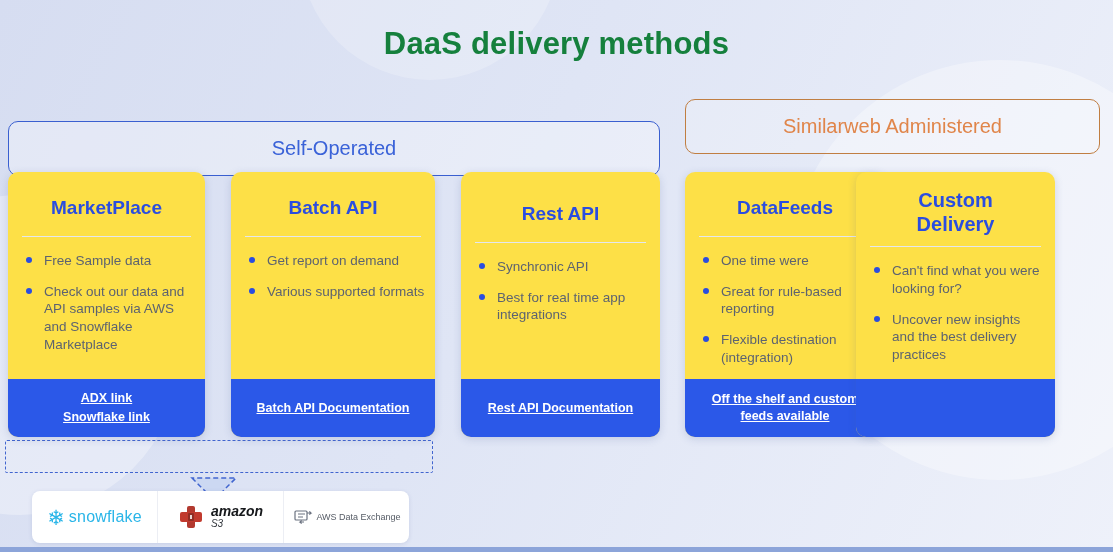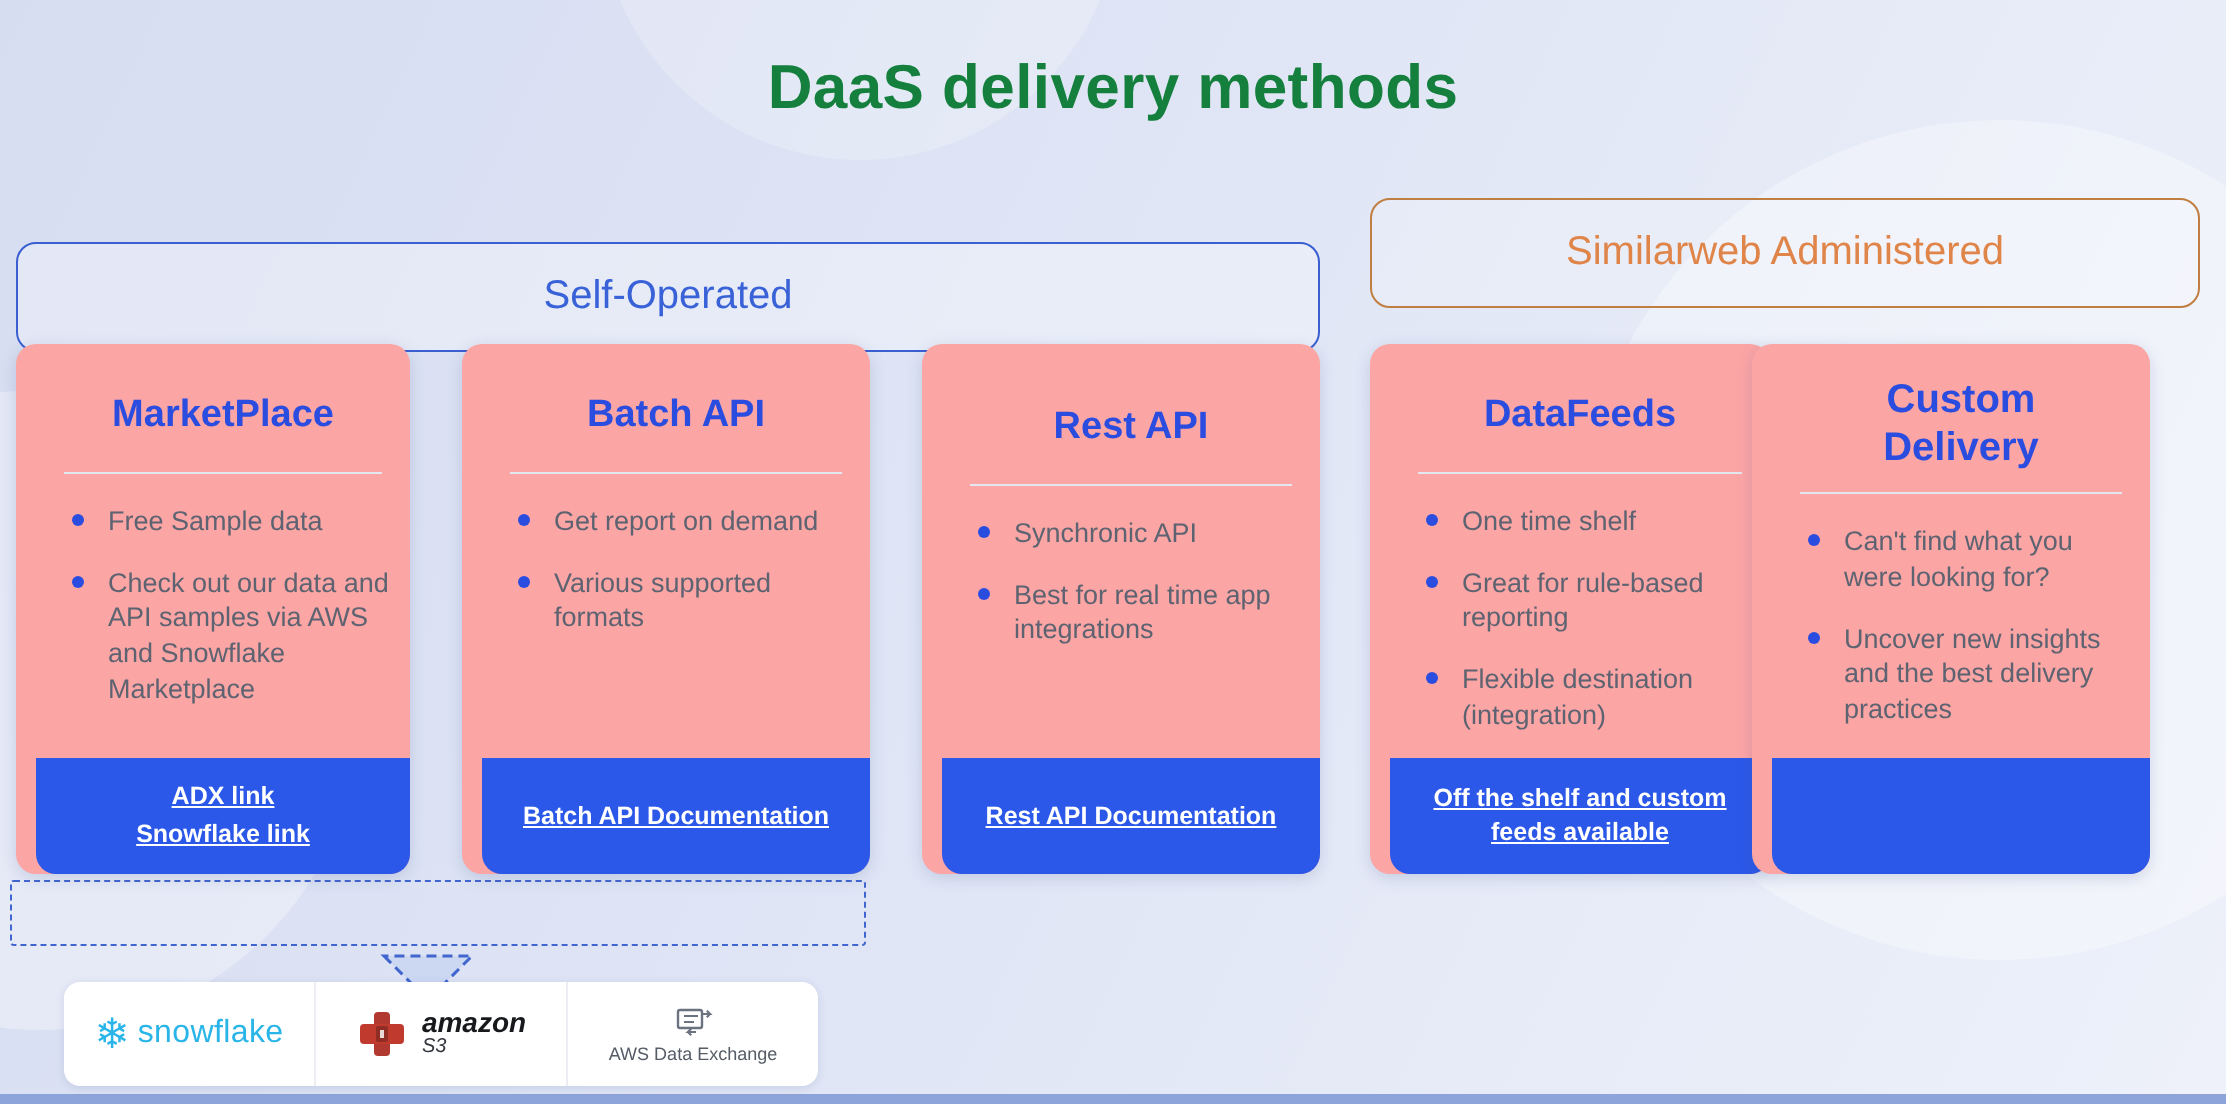--- a/index.html
+++ b/index.html
@@ -20,29 +20,29 @@
 
   .pill{
     position:absolute;top:99px;height:55px;border-radius:10px;
     display:flex;align-items:center;justify-content:center;
     font-size:20px;box-sizing:border-box;
   }
   .pill.self{left:8px;width:652px;border:1.5px solid #3a5fd0;color:#3a62d8;background:rgba(255,255,255,0.30);margin-top:22px;}
   .pill.similar{left:685px;width:415px;border:1.5px solid #c07e42;color:#e0854a;background:rgba(255,255,255,0.18);}
 
   .card{
-    position:absolute;top:172px;height:265px;background:#fca5a5;border-radius:10px;
+    position:absolute;top:172px;height:265px;background:#fde047;border-radius:10px;
     box-shadow:0 2px 8px rgba(70,90,150,0.20);display:flex;flex-direction:column;
-    z-index:2;box-sizing:border-box;padding-left:10px;
+    z-index:2;box-sizing:border-box;
   }
   .card1{left:8px;width:197px;}
   .card2{left:231px;width:204px;}
   .card3{left:461px;width:199px;}
   .card4{left:685px;width:200px;}
-  .card5{left:876px;width:199px;}
+  .card5{left:856px;width:199px;}
   .card-title{
     color:#2a4de0;font-weight:700;font-size:19px;text-align:center;
     padding:25px 10px 16px;line-height:1.2;
   }
   .card3 .card-title{padding-top:31px;}
   .card5 .card-title{padding:16px 38px 10px;font-size:20px;}
   .card-divider{height:1px;background:#e4e7ef;margin:0 14px;}
   .card-bullets{padding:15px 10px 6px 8px;display:flex;flex-direction:column;gap:13px;}
   .bullet{display:flex;font-size:13.5px;color:#5d6370;line-height:1.32;}
   .bullet-dot{width:6px;height:6px;border-radius:50%;background:#2a4de0;margin:5px 12px 0 10px;flex:none;}
@@ -68,21 +68,21 @@
   }
   .logo-cell{flex:1;display:flex;align-items:center;justify-content:center;}
   .logo-cell + .logo-cell{border-left:1px solid #eceef4;}
   .snowflake-wrap{display:flex;align-items:center;gap:4px;color:#29b5e8;}
   .snowflake-glyph{font-size:21px;line-height:1;}
   .snowflake-text{font-size:16px;letter-spacing:.2px;}
   .amazon-wrap{display:flex;align-items:center;gap:7px;font-style:italic;}
   .amazon-text{display:flex;flex-direction:column;line-height:1.05;}
   .amazon-name{font-size:14px;font-weight:700;color:#17191c;}
   .amazon-sub{font-size:10px;color:#33373d;}
-  .awsdx-wrap{display:flex;flex-direction:column;align-items:center;gap:2px;}
+  .awsdx-wrap{display:flex;flex-direction:row;align-items:center;gap:2px;}
   .awsdx-text{font-size:9px;color:#565c66;}
 
   .bottom-strip{position:absolute;left:0;top:547px;width:100%;height:5px;background:#8ca4d9;}
 </style>
 </head>
 <body>
 
 <div class="bg-circle c1"></div>
 <div class="bg-circle c2"></div>
 <div class="bg-circle c3"></div>
@@ -148,21 +148,21 @@
       <div class="card-footer">
         <a class="card-link">Rest API Documentation</a>
       </div>
     </div>
     <div class="card card4">
       <div class="card-title">DataFeeds</div>
       <div class="card-divider"></div>
       <div class="card-bullets">
         <div class="bullet">
           <span class="bullet-dot"></span>
-          <span>One time shelf</span>
+          <span>One time were</span>
         </div>
         <div class="bullet">
           <span class="bullet-dot"></span>
           <span>Great for rule-based reporting</span>
         </div>
         <div class="bullet">
           <span class="bullet-dot"></span>
           <span>Flexible destination (integration)</span>
         </div>
       </div>

